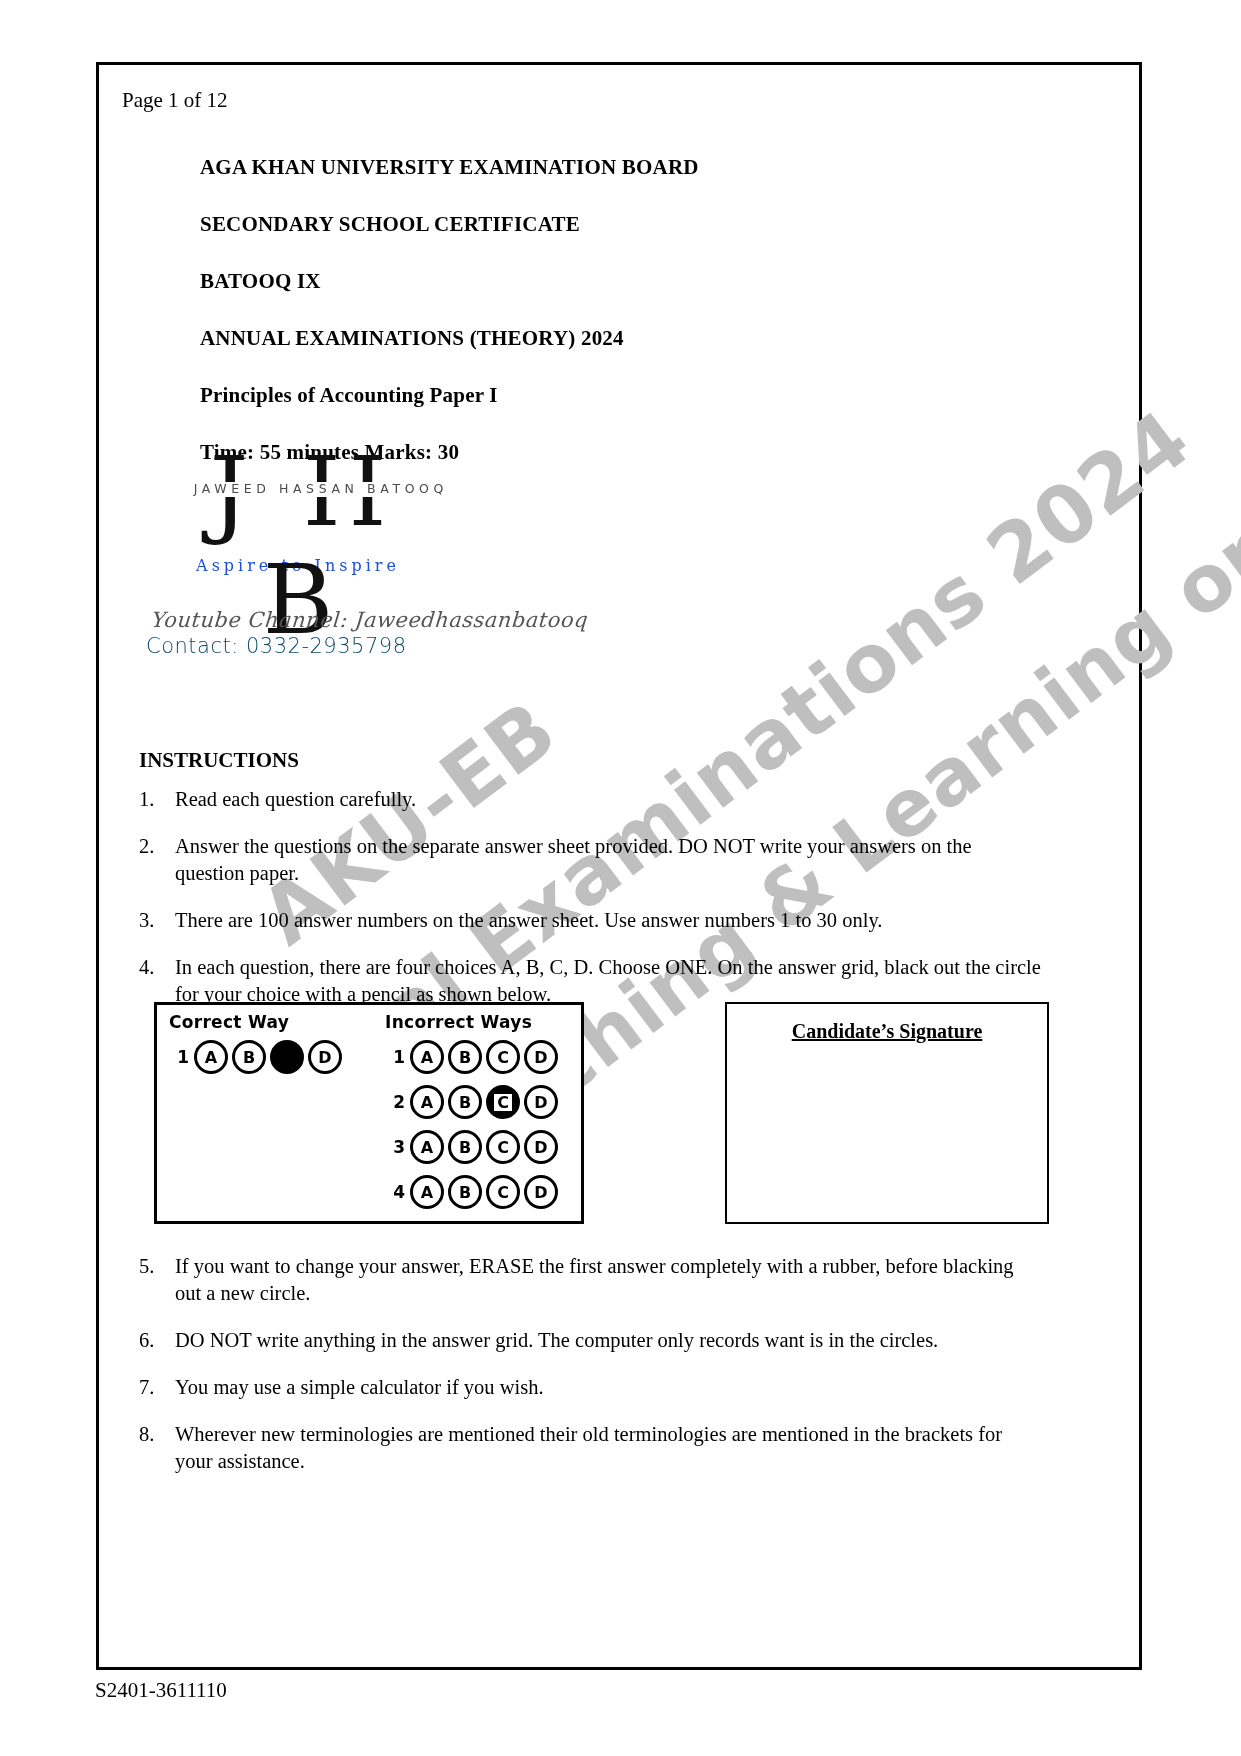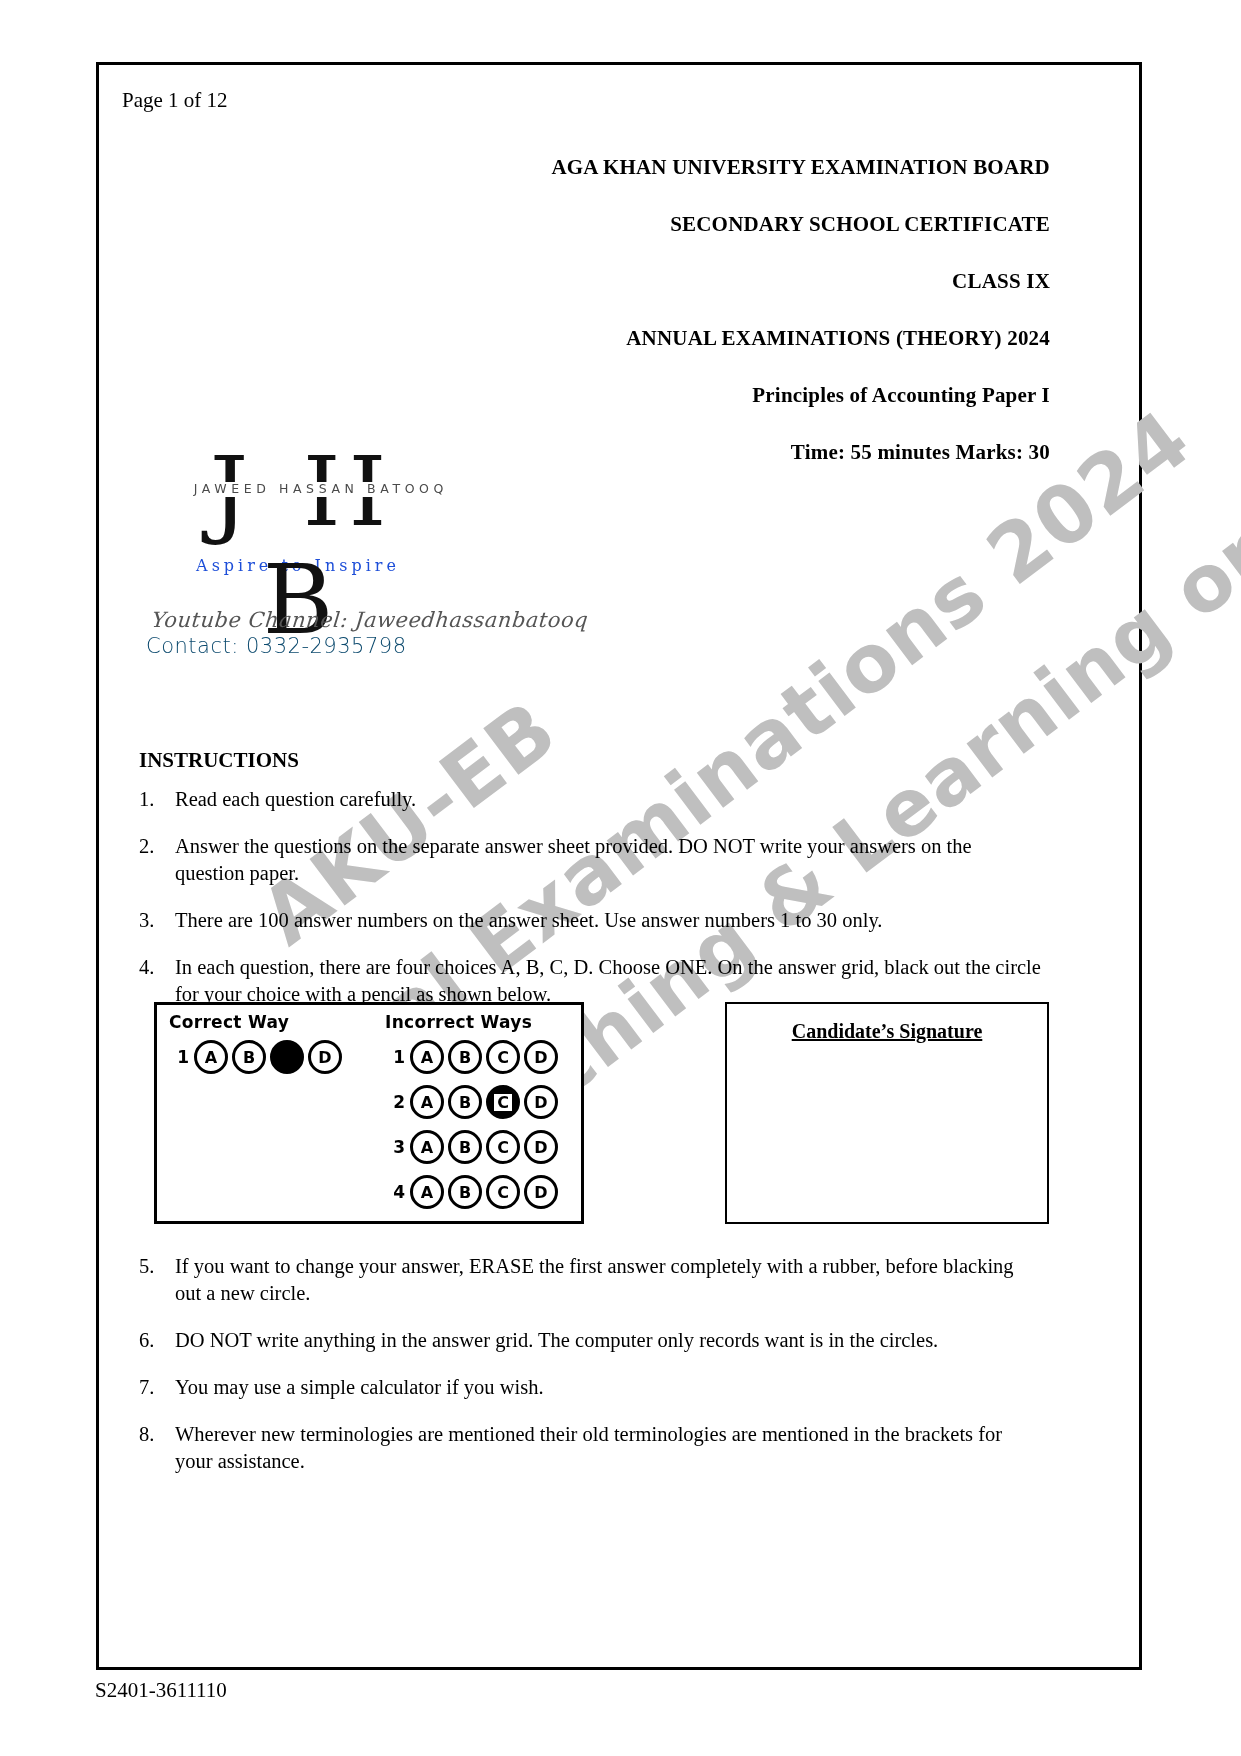--- a/index.html
+++ b/index.html
@@ -69,21 +69,21 @@
     font-size: 21px;
     z-index: 10;
   }
 
   
   #heading-block {
     position: absolute;
     left: 200px;
     top: 155px;
     width: 850px;
-    text-align: right;
+    text-align: left;
     z-index: 10;
   }
   #heading-block .hline {
     font-weight: bold;
     font-size: 21px;
     letter-spacing: 0.2px;
     margin-bottom: 32px;
   }
   #heading-block .hline.sub {
     font-size: 21px;
@@ -305,21 +305,21 @@
   <div class="wm-line" id="wm3">Teaching &amp; Learning only</div>
 </div>
 
 <div id="page-frame"></div>
 
 <div id="page-number">Page 1 of 12</div>
 
 <div id="heading-block">
   <div class="hline">AGA KHAN UNIVERSITY EXAMINATION BOARD</div>
   <div class="hline">SECONDARY SCHOOL CERTIFICATE</div>
-  <div class="hline">CLASS IX</div>
+  <div class="hline">BATOOQ IX</div>
   <div class="hline">ANNUAL EXAMINATIONS (THEORY) 2024</div>
   <div class="hline sub">Principles of Accounting Paper I</div>
   <div class="hline sub">Time:  55 minutes     Marks:  30</div>
 </div>
 
 <div id="logo-block">
   <div id="logo-mark">
     <div id="logo-letters">J H B</div>
     <div id="logo-name">JAWEED HASSAN BATOOQ</div>
   </div>

